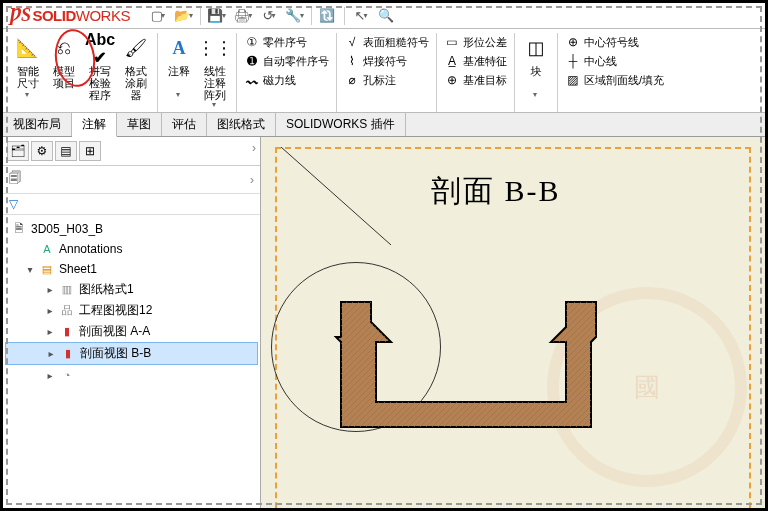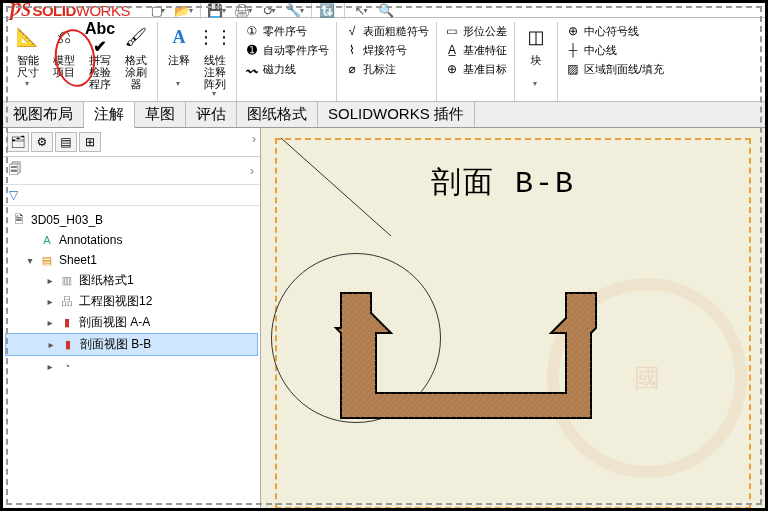--- a/index.html
+++ b/index.html
@@ -1,58 +1,58 @@
 <!DOCTYPE html>
 <html><head>
 <meta charset="utf-8">
 <style>
   *{box-sizing:border-box;margin:0;padding:0;font-family:"Microsoft YaHei","Segoe UI",Arial,sans-serif;}
   body{width:768px;height:511px;overflow:hidden;background:#fff;border:3px solid #000;position:relative;}
   .stamp{position:absolute;inset:3px;border:2px dashed #999;pointer-events:none;z-index:200;}
   
-  .titlebar{height:15px;display:flex;align-items:center;padding:0 6px;background:#fff;border-bottom:1px solid #bbb;}
+  .titlebar{height:26px;display:flex;align-items:center;padding:0 6px;background:#fff;border-bottom:1px solid #bbb;}
   .sw-logo{color:#da291c;font-weight:bold;font-size:15px;letter-spacing:-.5px;display:flex;align-items:center;gap:2px;}
   .sw-logo .ds{font-style:italic;font-family:serif;font-size:18px;}
   .qat{display:flex;gap:6px;margin-left:18px;align-items:center;}
   .qat .qbtn{width:20px;height:20px;display:flex;align-items:center;justify-content:center;color:#555;font-size:13px;cursor:pointer;}
   .qat .sep{width:1px;height:18px;background:#ccc;}
   .drop{font-size:8px;color:#666;margin-left:-2px;}
   
   .ribbon{display:flex;padding:4px 4px 0;background:#fff;border-bottom:1px solid #bbb;min-height:70px;}
   .rgrp{display:flex;border-right:1px solid #ccc;padding:0 4px;gap:2px;align-items:flex-start;}
   .bigbtn{width:34px;display:flex;flex-direction:column;align-items:center;padding:2px;font-size:11px;line-height:1.1;text-align:center;position:relative;cursor:pointer;}
   .bigbtn .ico{width:28px;height:28px;display:flex;align-items:center;justify-content:center;font-size:18px;}
   .bigbtn .lbl{margin-top:2px;min-height:26px;text-align:center;}
   .smallcol{display:flex;flex-direction:column;gap:1px;}
   .smbtn{display:flex;align-items:center;gap:3px;font-size:11px;padding:1px 3px;white-space:nowrap;cursor:pointer;}
   .smbtn .ico{width:16px;height:16px;display:flex;align-items:center;justify-content:center;font-size:12px;}
   .circle-mark{position:absolute;left:52px;top:26px;width:40px;height:58px;border:2px solid #d22;border-radius:50%;z-index:50;pointer-events:none;transform:rotate(-8deg);}
   
-  .tabs{display:flex;background:#eee;border-bottom:1px solid #999;font-size:15px;}
+  .tabs{display:flex;background:#eee;border-bottom:1px solid #999;font-size:12px;}
   .tab{padding:3px 10px;border-right:1px solid #bbb;cursor:pointer;background:#eee;}
   .tab.active{background:#fff;border-bottom:1px solid #fff;margin-bottom:-1px;}
   
   .main{display:flex;height:calc(100% - 124px);}
   .side{width:258px;border-right:1px solid #aaa;background:#fff;display:flex;flex-direction:column;font-size:12px;}
   .sidetabs{display:flex;gap:2px;padding:4px;border-bottom:1px solid #ccc;}
   .sidetab{width:22px;height:20px;border:1px solid #bbb;background:#f3f3f3;display:flex;align-items:center;justify-content:center;font-size:12px;cursor:pointer;}
   .srch{padding:3px 6px;border-bottom:1px solid #ddd;display:flex;align-items:center;gap:6px;}
   .srch .arrow{margin-left:auto;color:#888;}
   .filterrow{padding:3px 6px;border-bottom:1px solid #ddd;}
   .tree{padding:4px 2px;overflow:auto;}
   .tnode{display:flex;align-items:center;gap:4px;padding:2px 2px 2px 6px;white-space:nowrap;cursor:pointer;}
   .tnode.d1{padding-left:20px;}
   .tnode.d2{padding-left:40px;}
   .tnode.sel{background:#cfe6ff;border:1px solid #7bb6ef;}
   .ticon{width:16px;height:16px;display:flex;align-items:center;justify-content:center;font-size:11px;}
   .exp{width:10px;font-size:10px;color:#555;text-align:center;}
   
   .canvas{flex:1;position:relative;background:#f1efdb;overflow:hidden;}
   .sheet-border{position:absolute;left:14px;top:10px;right:14px;bottom:0;border:2px dashed #e9a23b;pointer-events:none;}
-  .title-txt{position:absolute;left:170px;top:34px;font-size:30px;font-family:Liberation Mono, monospace;font-weight:500;letter-spacing:2px;}
+  .title-txt{position:absolute;left:170px;top:34px;font-size:30px;font-family:Liberation Serif, serif;font-weight:500;letter-spacing:2px;}
   .detail-circle{position:absolute;left:10px;top:125px;width:170px;height:170px;border:1.5px solid #333;border-radius:50%;}
   .lead1{position:absolute;left:20px;top:10px;width:120px;height:100px;}
   .watermark{position:absolute;right:18px;top:150px;width:200px;height:200px;border:12px solid rgba(220,160,120,.15);border-radius:50%;display:flex;align-items:center;justify-content:center;font-size:44px;color:rgba(210,120,80,.18);font-family:"KaiTi","STKaiti",serif;line-height:1;}
   .section-shape{position:absolute;left:60px;top:155px;}
 </style>
 </head>
 <body>
 
 <div class="stamp"></div>
 

